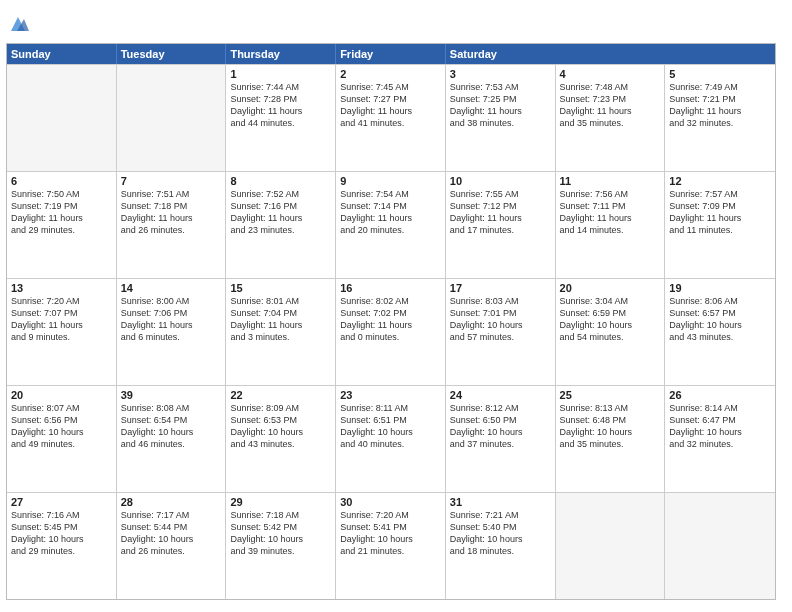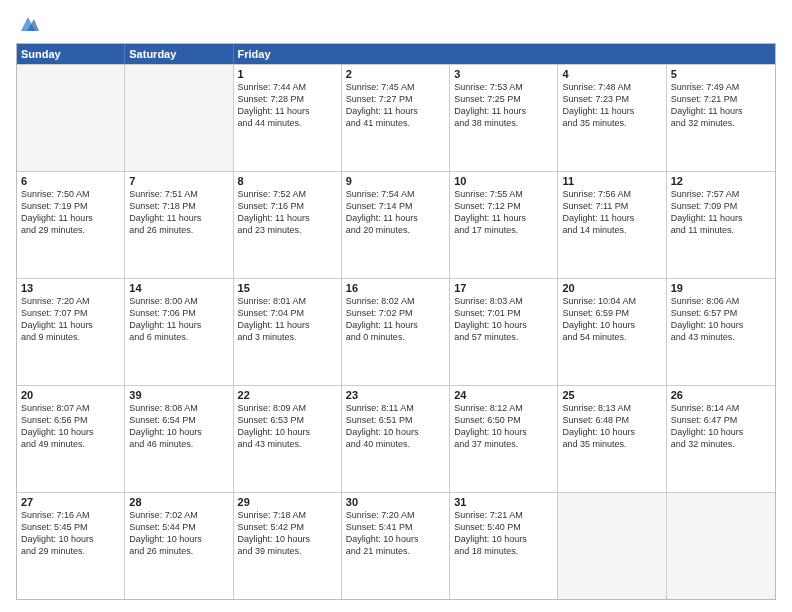--- a/index.html
+++ b/index.html
@@ -6,21 +6,21 @@
     body {
       font-family: Arial, sans-serif;
       background: #fff;
       width: 792px;
       height: 612px;
       overflow: hidden;
     }
     .page {
       width: 792px;
       height: 612px;
-      padding: 12px 16px 12px 16px;
+      padding: 12px 16px 12px 6px;
       display: flex;
       flex-direction: column;
     }
     .header {
       display: flex;
       justify-content: space-between;
       align-items: flex-start;
       margin-bottom: 8px;
     }
     .logo {
@@ -121,22 +121,24 @@
     </div>
     <div class="title-block">
       <div class="month-title"></div>
       <div class="location-title"></div>
     </div>
   </div>
 
   <div class="calendar">
     <div class="cal-header">
     <div class="cal-header-cell">Sunday</div>
+        <div class="cal-header-cell">Tuesday</div>
+        <div class="cal-header-cell">Thursday</div>
+        <div class="cal-header-cell">Friday</div>
         <div class="cal-header-cell">Saturday</div>
-        <div class="cal-header-cell">Friday</div>
       </div>
     <div class="cal-body">
     <div class="cal-row">
           <div class="cal-cell empty"></div>
           <div class="cal-cell empty"></div>
           <div class="cal-cell">
             <div class="day-number">1</div>
             <div class="cell-line">Sunrise: 7:44 AM</div>
             <div class="cell-line">Sunset: 7:28 PM</div>
             <div class="cell-line">Daylight: 11 hours</div>
@@ -253,21 +255,21 @@
           </div>
           <div class="cal-cell">
             <div class="day-number">17</div>
             <div class="cell-line">Sunrise: 8:03 AM</div>
             <div class="cell-line">Sunset: 7:01 PM</div>
             <div class="cell-line">Daylight: 10 hours</div>
             <div class="cell-line">and 57 minutes.</div>
           </div>
           <div class="cal-cell">
             <div class="day-number">20</div>
-            <div class="cell-line">Sunrise: 10:04 AM</div>
+            <div class="cell-line">Sunrise: 3:04 AM</div>
             <div class="cell-line">Sunset: 6:59 PM</div>
             <div class="cell-line">Daylight: 10 hours</div>
             <div class="cell-line">and 54 minutes.</div>
           </div>
           <div class="cal-cell">
             <div class="day-number">19</div>
             <div class="cell-line">Sunrise: 8:06 AM</div>
             <div class="cell-line">Sunset: 6:57 PM</div>
             <div class="cell-line">Daylight: 10 hours</div>
             <div class="cell-line">and 43 minutes.</div>
@@ -327,21 +329,21 @@
         <div class="cal-row">
           <div class="cal-cell">
             <div class="day-number">27</div>
             <div class="cell-line">Sunrise: 7:16 AM</div>
             <div class="cell-line">Sunset: 5:45 PM</div>
             <div class="cell-line">Daylight: 10 hours</div>
             <div class="cell-line">and 29 minutes.</div>
           </div>
           <div class="cal-cell">
             <div class="day-number">28</div>
-            <div class="cell-line">Sunrise: 7:02 AM</div>
+            <div class="cell-line">Sunrise: 7:17 AM</div>
             <div class="cell-line">Sunset: 5:44 PM</div>
             <div class="cell-line">Daylight: 10 hours</div>
             <div class="cell-line">and 26 minutes.</div>
           </div>
           <div class="cal-cell">
             <div class="day-number">29</div>
             <div class="cell-line">Sunrise: 7:18 AM</div>
             <div class="cell-line">Sunset: 5:42 PM</div>
             <div class="cell-line">Daylight: 10 hours</div>
             <div class="cell-line">and 39 minutes.</div>

